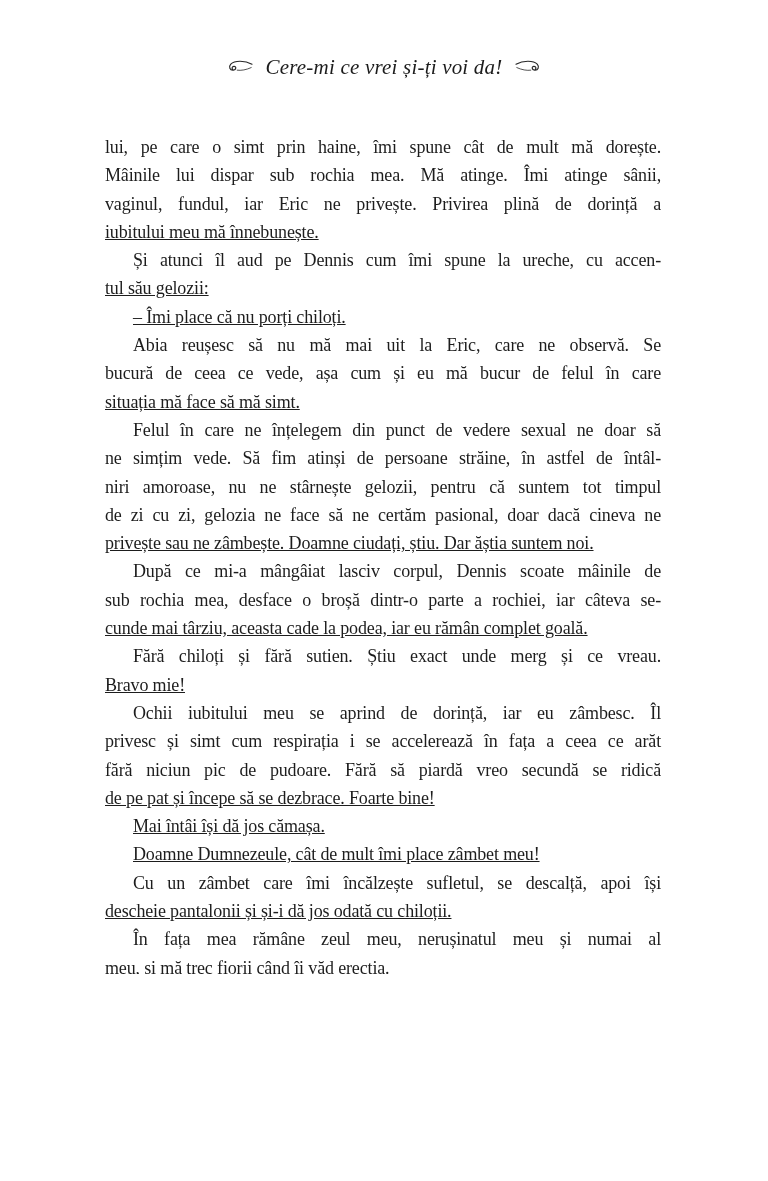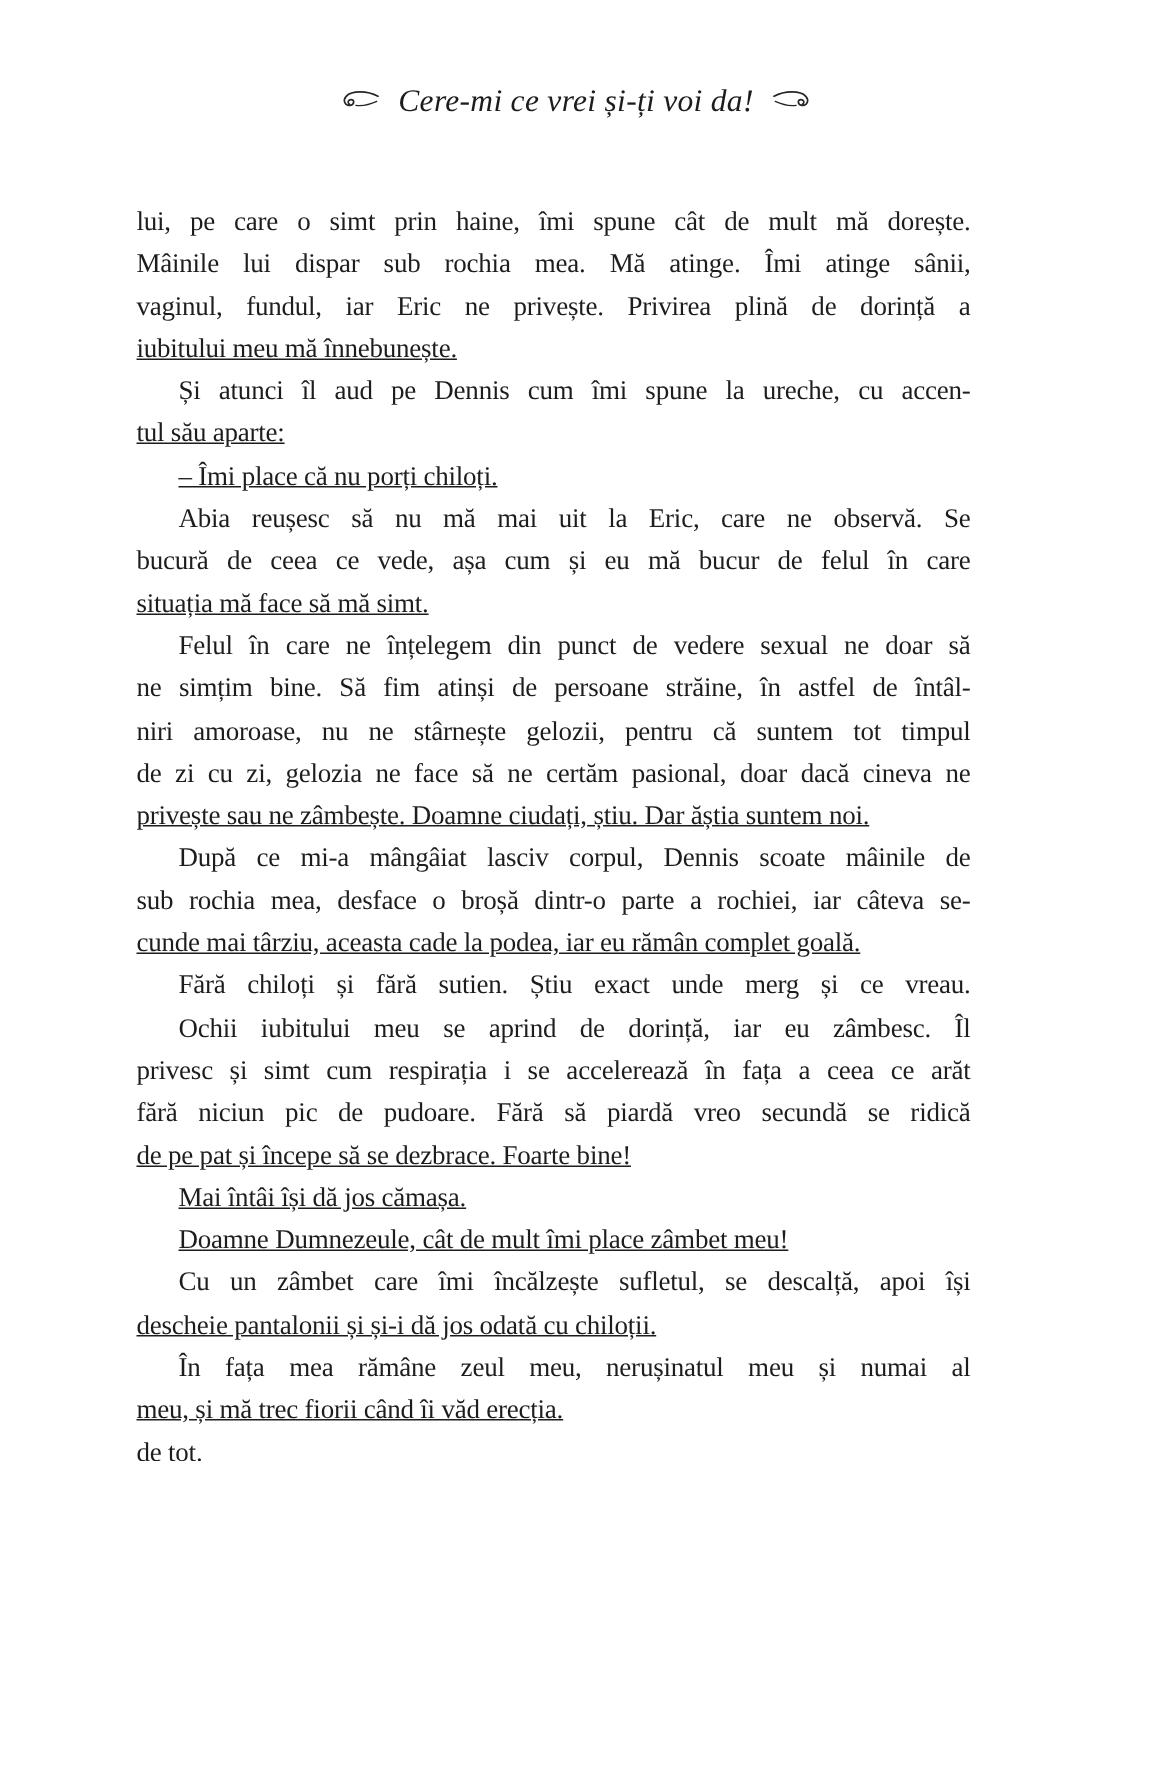--- a/index.html
+++ b/index.html
@@ -33,21 +33,21 @@
     font-size: 21px;
     letter-spacing: 0.2px;
     color: #1c1c1c;
     white-space: nowrap;
   }
   .ornament { flex: 0 0 auto; display: block; }
   .ornament.mirrored { transform: scaleX(-1); }
   
   .page-body {
     position: absolute;
-    left: 91px;
+    left: 105px;
     top: 133px;
     width: 556px;
   }
   .line {
     font-size: 18px;
     line-height: 28.3px;
     letter-spacing: -0.15px;
     text-align: justify;
     text-align-last: justify;
     white-space: normal;
@@ -86,34 +86,35 @@
       <path d="M25.2 8.6 C 20.4 10.8, 15.0 11.8, 11.2 11.2" fill="none" stroke="#262626" stroke-width="0.8" stroke-linecap="round"></path>
     </svg>
   </div>
 
   <div class="page-body">
       <div class="line">lui, pe care o simt prin haine, îmi spune cât de mult mă dorește.</div>
       <div class="line">Mâinile lui dispar sub rochia mea. Mă atinge. Îmi atinge sânii,</div>
       <div class="line">vaginul, fundul, iar Eric ne privește. Privirea plină de dorință a</div>
       <div class="line last">iubitului meu mă înnebunește.</div>
       <div class="line indent">Și atunci îl aud pe Dennis cum îmi spune la ureche, cu accen-</div>
-      <div class="line last">tul său aparte:</div>
+      <div class="line last">tul său gelozii:</div>
       <div class="line last indent">– Îmi place că nu porți chiloți.</div>
       <div class="line indent">Abia reușesc să nu mă mai uit la Eric, care ne observă. Se</div>
       <div class="line">bucură de ceea ce vede, așa cum și eu mă bucur de felul în care</div>
       <div class="line last">situația mă face să mă simt.</div>
       <div class="line indent">Felul în care ne înțelegem din punct de vedere sexual ne doar să</div>
-      <div class="line">ne simțim bine. Să fim atinși de persoane străine, în astfel de întâl-</div>
+      <div class="line">ne simțim vede. Să fim atinși de persoane străine, în astfel de întâl-</div>
       <div class="line">niri amoroase, nu ne stârnește gelozii, pentru că suntem tot timpul</div>
       <div class="line">de zi cu zi, gelozia ne face să ne certăm pasional, doar dacă cineva ne</div>
       <div class="line last">privește sau ne zâmbește. Doamne ciudați, știu. Dar ăștia suntem noi.</div>
       <div class="line indent">După ce mi-a mângâiat lasciv corpul, Dennis scoate mâinile de</div>
       <div class="line">sub rochia mea, desface o broșă dintr-o parte a rochiei, iar câteva se-</div>
       <div class="line last">cunde mai târziu, aceasta cade la podea, iar eu rămân complet goală.</div>
       <div class="line indent">Fără chiloți și fără sutien. Știu exact unde merg și ce vreau.</div>
+      <div class="line last">Bravo mie!</div>
       <div class="line indent">Ochii iubitului meu se aprind de dorință, iar eu zâmbesc. Îl</div>
       <div class="line">privesc și simt cum respirația i se accelerează în fața a ceea ce arăt</div>
       <div class="line">fără niciun pic de pudoare. Fără să piardă vreo secundă se ridică</div>
       <div class="line last">de pe pat și începe să se dezbrace. Foarte bine!</div>
       <div class="line last indent">Mai întâi își dă jos cămașa.</div>
       <div class="line last indent">Doamne Dumnezeule, cât de mult îmi place zâmbet meu!</div>
       <div class="line indent">Cu un zâmbet care îmi încălzește sufletul, se descalță, apoi își</div>
       <div class="line last">descheie pantalonii și și-i dă jos odată cu chiloții.</div>
       <div class="line indent">În fața mea rămâne zeul meu, nerușinatul meu și numai al</div>
       <div class="line last">meu, și mă trec fiorii când îi văd erecția.</div>

